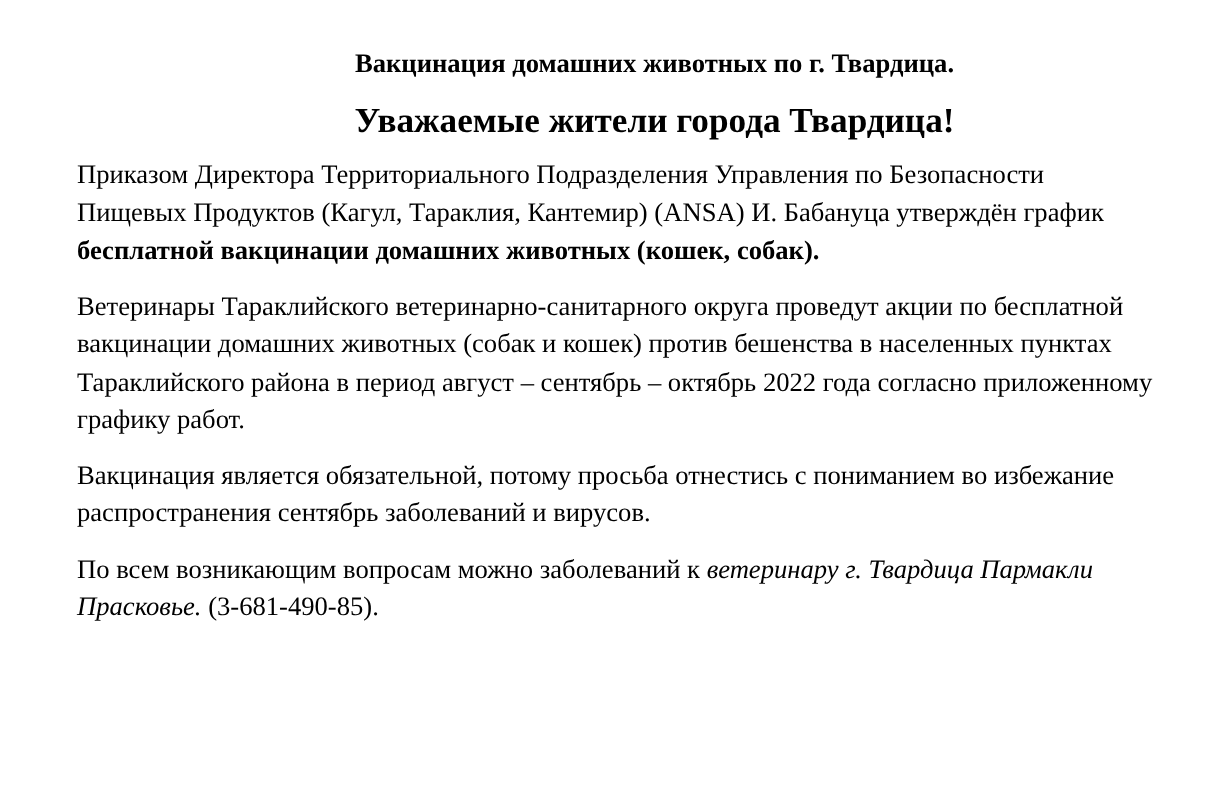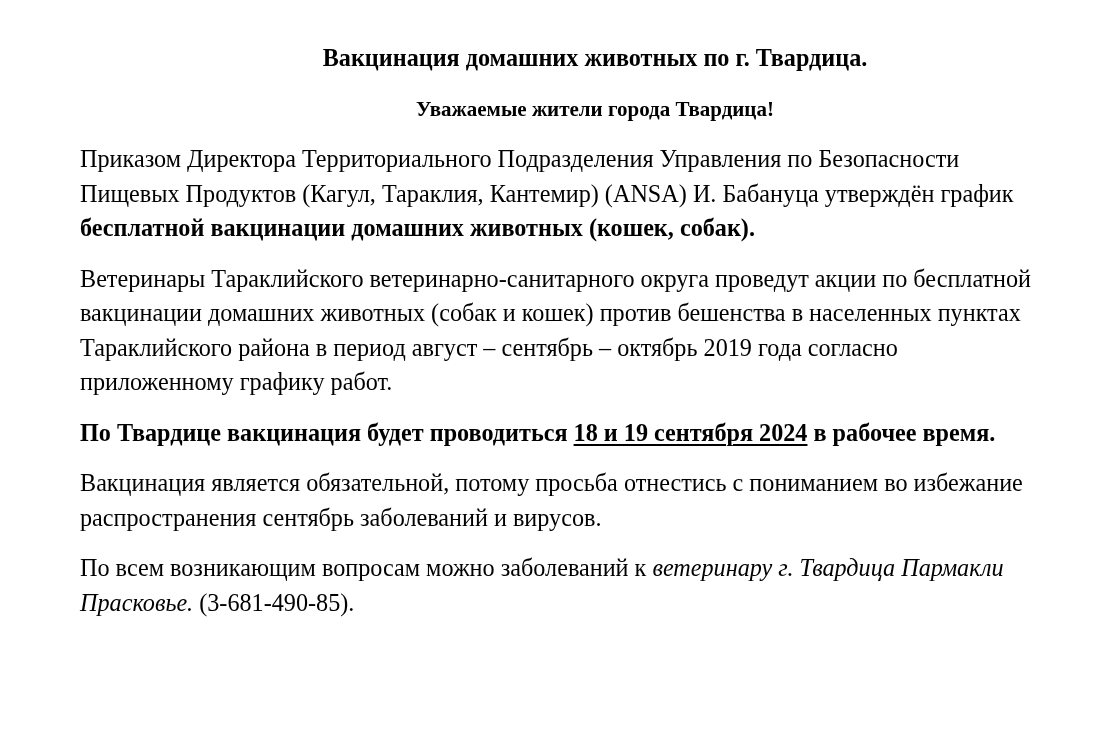--- a/index.html
+++ b/index.html
@@ -25,35 +25,34 @@
     }
     .title {
       text-align: center;
       font-weight: bold;
       margin: 0;
       padding-left: 72px;
     }
     .title.t1 { margin-bottom: 16px; }
     .title.t2 { margin-bottom: 16px; }
     p.para {
-      margin: 0 0 16px 16px;
+      margin: 0 0 16px 6px;
     }
     .bold { font-weight: bold; }
     .u { text-decoration: underline; text-decoration-thickness: 2px; text-underline-offset: 3px; }
     .i { font-style: italic; }
   </style>
 </head>
 <body>
 
 <div class="page">
   <h1 class="title t1" style="font-size:24.2px;">Вакцинация домашних животных по г. Твардица.</h1>
-  <h2 class="title t2" style="font-size:21px;">Уважаемые жители города Твардица!</h2>
+  <h2 class="title t2" style="font-size:32px;">Уважаемые жители города Твардица!</h2>
 
   <p class="para"><span>Приказом Директора Территориального Подразделения Управления по Безопасности Пищевых Продуктов (Кагул, Тараклия, Кантемир) (ANSA) И. Бабануца утверждён график </span><span class="bold">бесплатной вакцинации домашних животных (кошек, собак).</span></p>
 
-  <p class="para"><span>Ветеринары Тараклийского ветеринарно-санитарного округа проведут акции по бесплатной вакцинации домашних животных (собак и кошек) против бешенства в населенных пунктах Тараклийского района в период август – сентябрь – октябрь 2019 года согласно приложенному графику работ.</span></p>
+  <p class="para"><span>Ветеринары Тараклийского ветеринарно-санитарного округа проведут акции по бесплатной вакцинации домашних животных (собак и кошек) против бешенства в населенных пунктах Тараклийского района в период август – сентябрь – октябрь 2022 года согласно приложенному графику работ.</span></p>
 
-  <p class="para bold"><span>По Твардице вакцинация будет проводиться </span><span class="u">18 и 19 сентября 2024</span><span> в рабочее время.</span></p>
 
   <p class="para"><span>Вакцинация является обязательной, потому просьба отнестись с пониманием во избежание распространения сентябрь заболеваний и вирусов.</span></p>
 
   <p class="para"><span>По всем возникающим вопросам можно заболеваний к </span><span class="i">ветеринару г. Твардица Пармакли Прасковье.</span><span> (3-681-490-85).</span></p>
 </div>
 
 </body></html>

